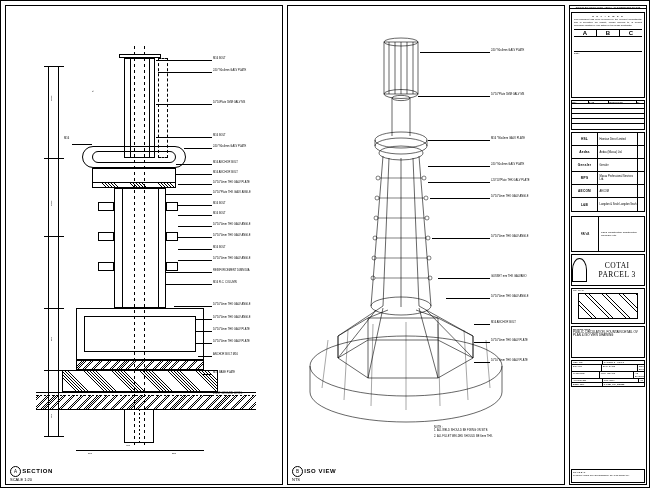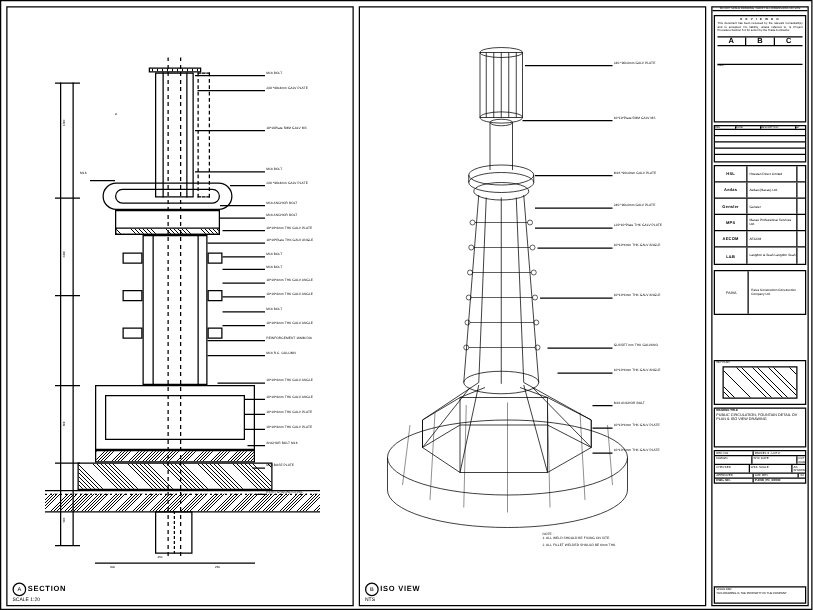--- a/index.html
+++ b/index.html
@@ -340,20 +340,24 @@
         <div class="nm">Langdon &amp; Seah Langdon Seah</div>
         <div class="chk"></div>
       </div>
     </div>
 
     <div style="position:absolute;left:1px;right:1px;top:210px;height:36px;box-sizing:border-box;border:.7px solid #000;display:flex;align-items:center;">
       <div style="width:26px;text-align:center;font-size:3px;border-right:.6px solid #000;height:100%;display:flex;align-items:center;justify-content:center;">PAIVA</div>
       <div style="flex:1;font-size:2.5px;padding-left:2px;line-height:3px;">Paiva Construction Construction Company Ltd.</div>
     </div>
 
+    <div style="position:absolute;left:1px;right:1px;top:248px;height:32px;box-sizing:border-box;border:.7px solid #000;display:flex;align-items:center;justify-content:center;">
+      <div style="width:16px;height:22px;border:.5px solid #000;border-radius:50% 50% 0 0;margin-right:3px;"></div>
+      <div class="cpl">COTAI PARCEL 3</div>
+    </div>
 
     <div style="position:absolute;left:1px;right:1px;top:282px;height:36px;box-sizing:border-box;border:.7px solid #000;">
       <div class="tiny" style="padding-left:1px;">KEY PLAN</div>
       <div style="margin:1px 6px;height:24px;border:.5px solid #000;background:repeating-linear-gradient(45deg,#000 0 .3px,transparent .3px 3px);"></div>
     </div>
 
     <div style="position:absolute;left:1px;right:1px;top:320px;height:32px;box-sizing:border-box;border:.7px solid #000;padding:1px;">
       <div class="tiny bold">DRAWING TITLE</div>
       <div class="proj-title">PUBLIC CIRCULATION, FOUNTAIN DETAIL OV PLAN &amp; ISO VIEW DRAWING</div>
     </div>

